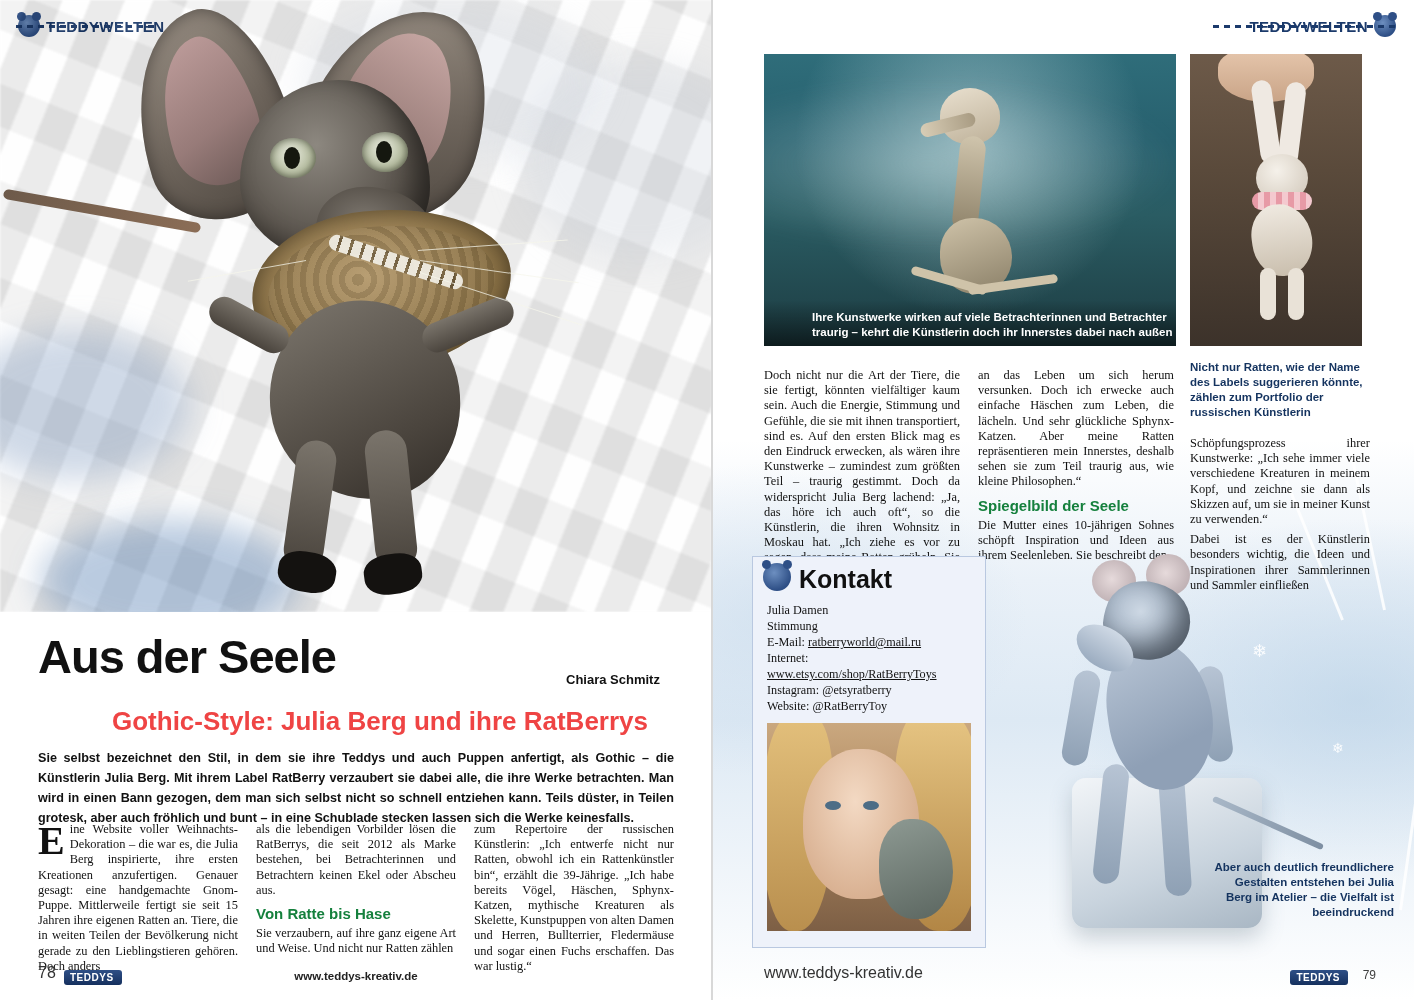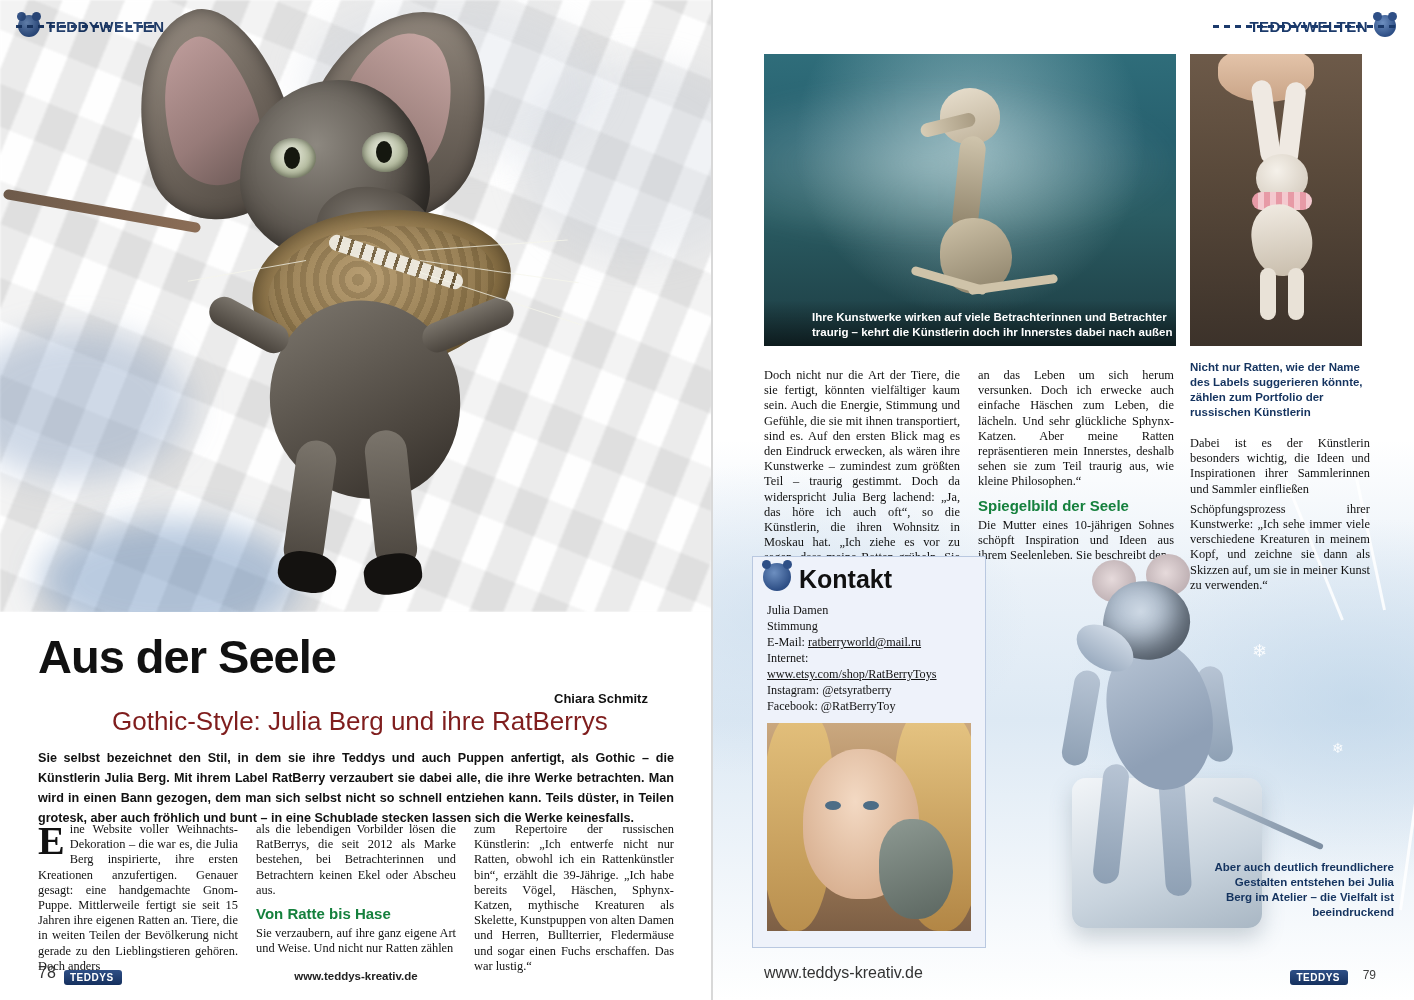--- a/index.html
+++ b/index.html
@@ -107,26 +107,26 @@
      background:linear-gradient(90deg,#6d5a4a,#8b6d56);transform:rotate(10deg);}
   .whisker{position:absolute;height:1px;background:rgba(245,245,235,.75);transform-origin:left center;}
 
   
   .headline{
     position:absolute;left:38px;top:622px;
     font-family:"Liberation Sans", sans-serif;font-weight:bold;
     font-size:47px;line-height:70px;letter-spacing:-1px;color:#111;
   }
   .byline{
-    position:absolute;left:554px;top:672px;
-    font-family:"Liberation Sans", sans-serif;font-weight:bold;font-size:13px;color:#111;margin-top:19px;
+    position:absolute;left:566px;top:672px;
+    font-family:"Liberation Sans", sans-serif;font-weight:bold;font-size:13px;color:#111;
   }
   .subhead{
     position:absolute;left:112px;top:706px;
-    font-family:"Liberation Sans", sans-serif;font-weight:normal;font-size:26px;color:#7f1d1d;
+    font-family:"Liberation Sans", sans-serif;font-weight:bold;font-size:26px;color:#ef4444;
   }
   .lead{
     position:absolute;left:38px;top:748px;width:636px;
     font-family:"Liberation Sans", sans-serif;font-weight:bold;font-size:12.6px;line-height:20px;
     color:#111;text-align:justify;
   }
   .cols3{position:absolute;left:38px;top:822px;width:636px;height:140px;
     display:flex;gap:18px;}
   .col{width:200px;font-size:12.4px;line-height:15.2px;text-align:justify;color:#111;}
   .col p{margin:0 0 5px 0;}
@@ -386,40 +386,40 @@
 
     <div class="rcol" style="left:52px;top:368px;width:196px;">
       <p>Doch nicht nur die Art der Tiere, die sie fertigt, könnten vielfältiger kaum sein. Auch die Energie, Stimmung und Gefühle, die sie mit ihnen transportiert, sind es. Auf den ersten Blick mag es den Eindruck erwecken, als wären ihre Kunstwerke – zumindest zum größten Teil – traurig gestimmt. Doch da widerspricht Julia Berg lachend: „Ja, das höre ich auch oft“, so die Künstlerin, die ihren Wohnsitz in Moskau hat. „Ich ziehe es vor zu sagen, dass meine Ratten grübeln. Sie sind tief in den Gedanken</p>
     </div>
     <div class="rcol" style="left:266px;top:368px;width:196px;">
       <p>an das Leben um sich herum versunken. Doch ich erwecke auch einfache Häschen zum Leben, die lächeln. Und sehr glückliche Sphynx-Katzen. Aber meine Ratten repräsentieren mein Innerstes, deshalb sehen sie zum Teil traurig aus, wie kleine Philosophen.“</p>
       <div class="minihead">Spiegelbild der Seele</div>
       <p>Die Mutter eines 10-jährigen Sohnes schöpft Inspiration und Ideen aus ihrem Seelenleben. Sie beschreibt den</p>
     </div>
     <div class="rcol" style="left:478px;top:436px;width:180px;">
+      <p>Schöpfungsprozess ihrer Kunstwerke: „Ich sehe immer viele verschiedene Kreaturen in meinem Kopf, und zeichne sie dann als Skizzen auf, um sie in meiner Kunst zu verwenden.“</p>
       <p>Dabei ist es der Künstlerin besonders wichtig, die Ideen und Inspirationen ihrer Sammlerinnen und Sammler einfließen</p>
-      <p>Schöpfungsprozess ihrer Kunstwerke: „Ich sehe immer viele verschiedene Kreaturen in meinem Kopf, und zeichne sie dann als Skizzen auf, um sie in meiner Kunst zu verwenden.“</p>
     </div>
 
     <div class="kontakt">
       <div class="bearbadge">
         <span class="bear" style="width:28px;height:28px;display:block;"></span>
       </div>
       <h3>Kontakt</h3>
       <div class="kbody">
         <div>Julia Damen</div>
         <div>Stimmung</div>
         <div>
           <span>E-Mail:</span>
           <span class="link">ratberryworld@mail.ru</span>
         </div>
         <div>Internet:</div>
         <div class="link">www.etsy.com/shop/RatBerryToys</div>
         <div>Instagram: @etsyratberry</div>
-        <div>Facebook: @RatBerryToy</div>
+        <div>Website: @RatBerryToy</div>
       </div>
       <div class="kphoto">
         <div class="hairl"></div>
         <div class="hairr"></div>
         <div class="face"></div>
         <div class="eyeL"></div>
         <div class="eyeR"></div>
         <div class="toy"></div>
       </div>
     </div>

